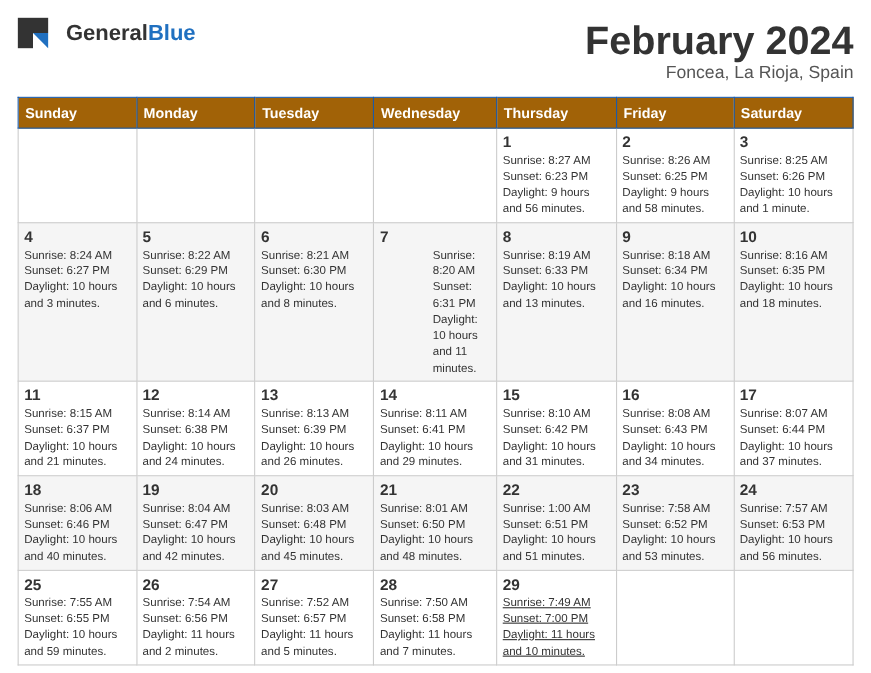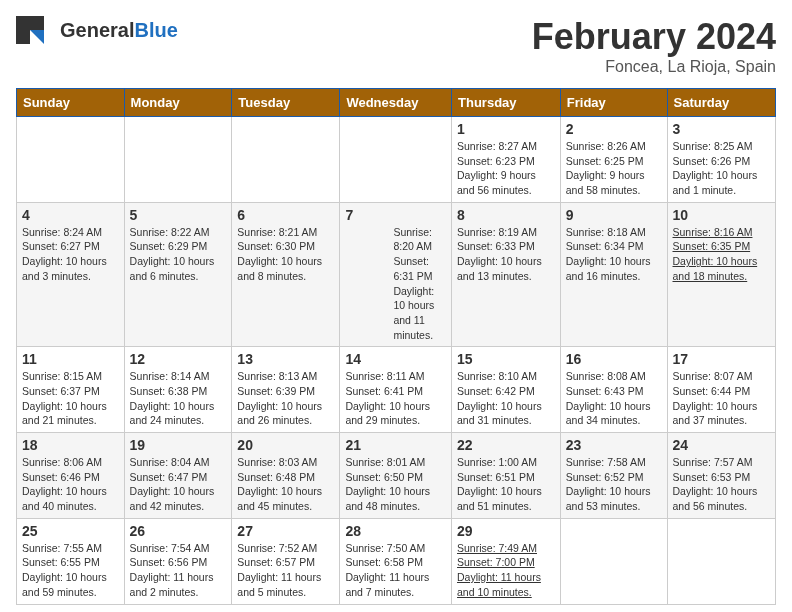--- a/index.html
+++ b/index.html
@@ -182,21 +182,21 @@
 Daylight: 10 hours and 13 minutes.</div>
         </td>
         <td>
           <span class="day-num">9</span>
           <div class="day-info" style="white-space: pre-line;">Sunrise: 8:18 AM
 Sunset: 6:34 PM
 Daylight: 10 hours and 16 minutes.</div>
         </td>
         <td>
           <span class="day-num">10</span>
-          <div class="day-info" style="white-space: pre-line; text-decoration: underline;">Sunrise: 8:16 AM
+          <div class="day-info" style="white-space: pre-line;">Sunrise: 8:16 AM
 Sunset: 6:35 PM
 Daylight: 10 hours and 18 minutes.</div>
         </td>
       </tr>
       <tr>
         <td>
           <span class="day-num">11</span>
           <div class="day-info" style="white-space: pre-line;">Sunrise: 8:15 AM
 Sunset: 6:37 PM
 Daylight: 10 hours and 21 minutes.</div>

